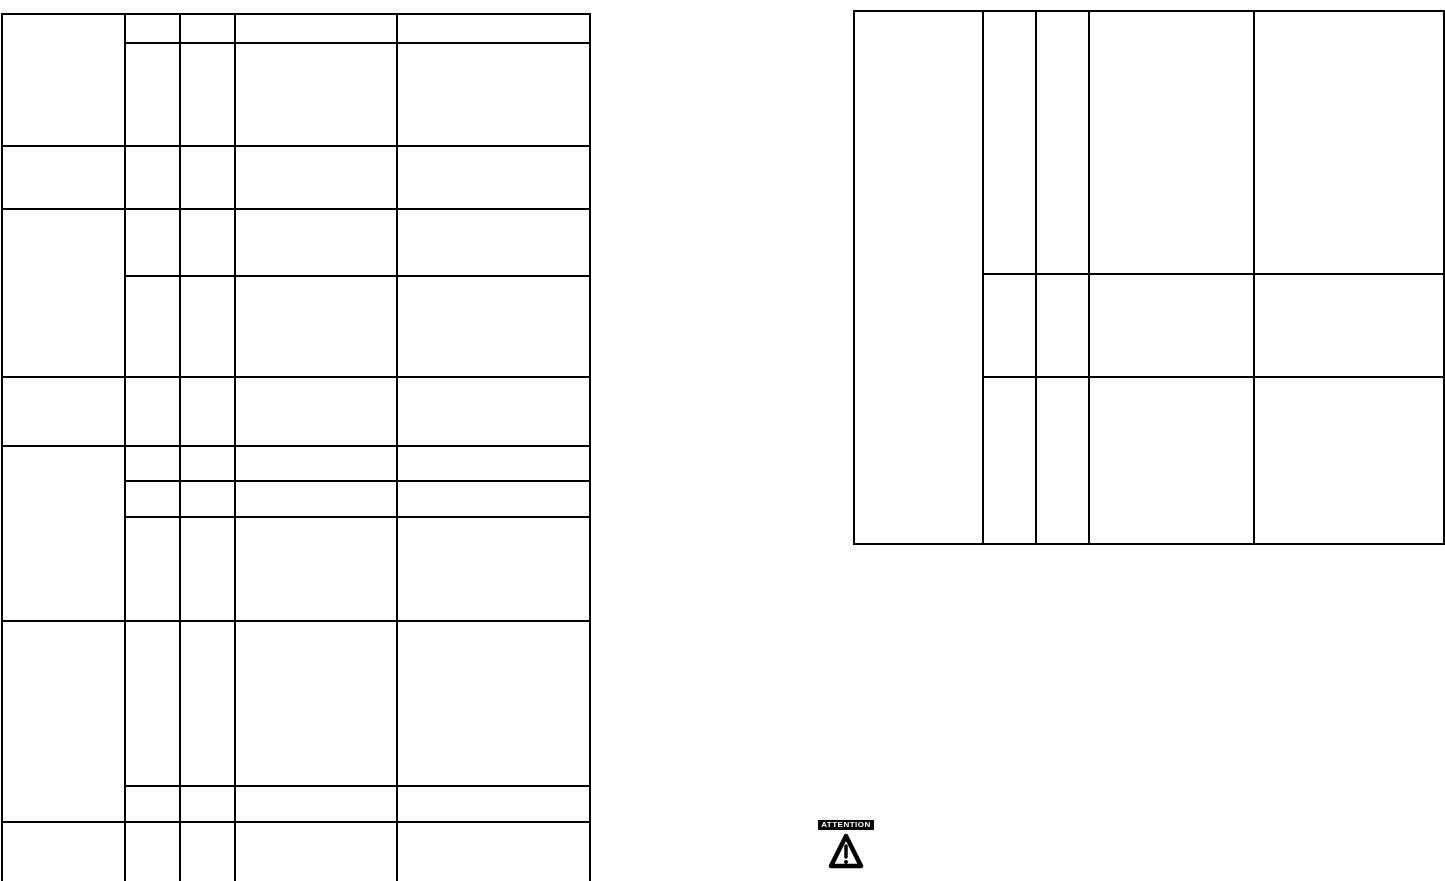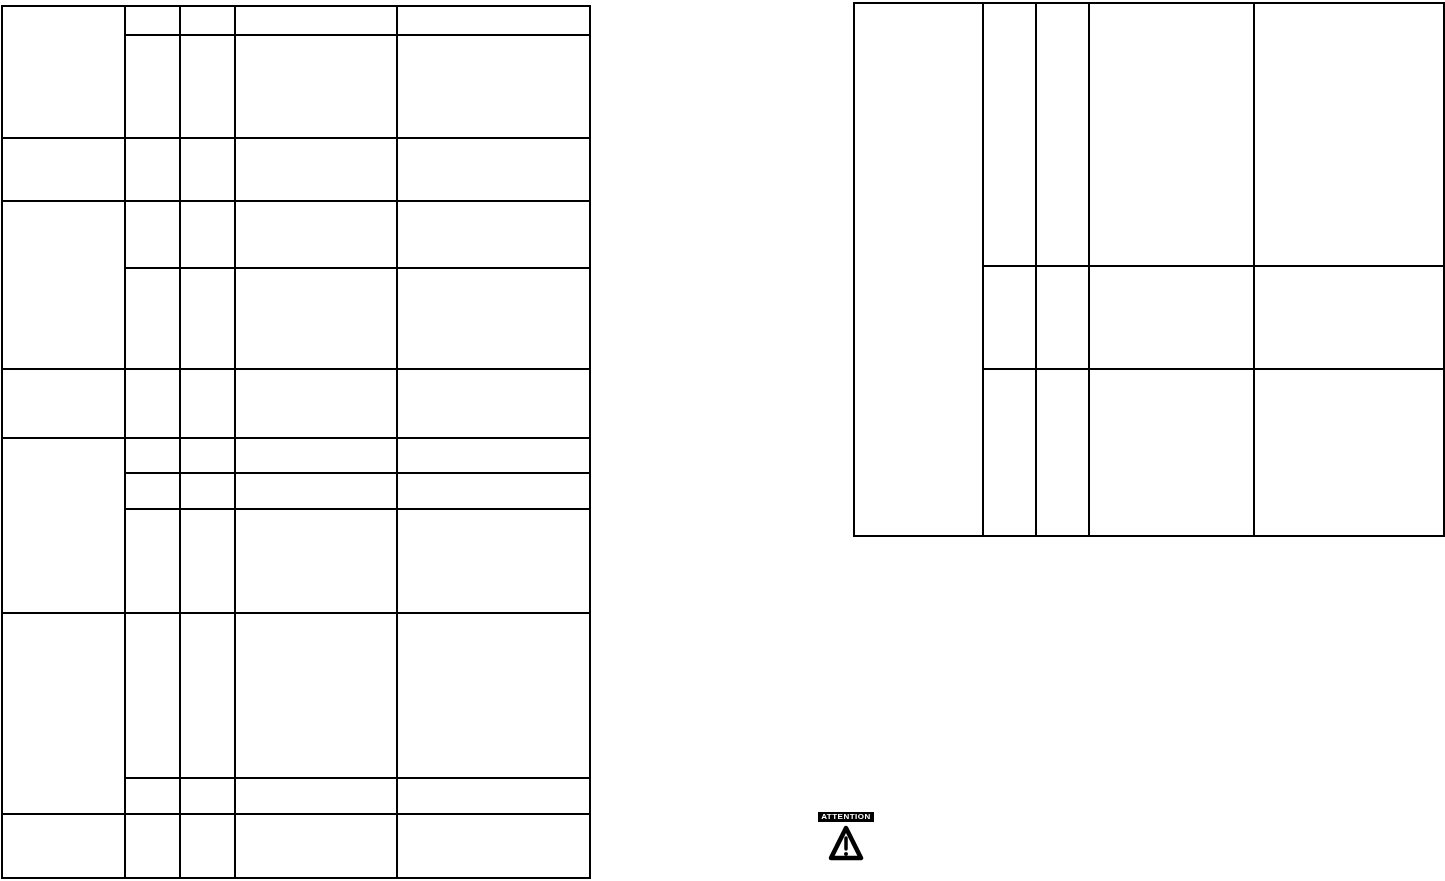--- a/index.html
+++ b/index.html
@@ -11,20 +11,21 @@
     height: 881px;
     background: #ffffff;
     font-family: "Liberation Sans", sans-serif;
     position: relative;
     overflow: hidden;
   }
   .sheet {
     position: absolute;
     inset: 0;
     background: #ffffff;
+    margin-top: 8px;
   }
   table.grid {
     border-collapse: collapse;
     table-layout: fixed;
     position: absolute;
     background: #ffffff;
   }
   table.grid td {
     border: 2px solid #000000;
     padding: 0;

